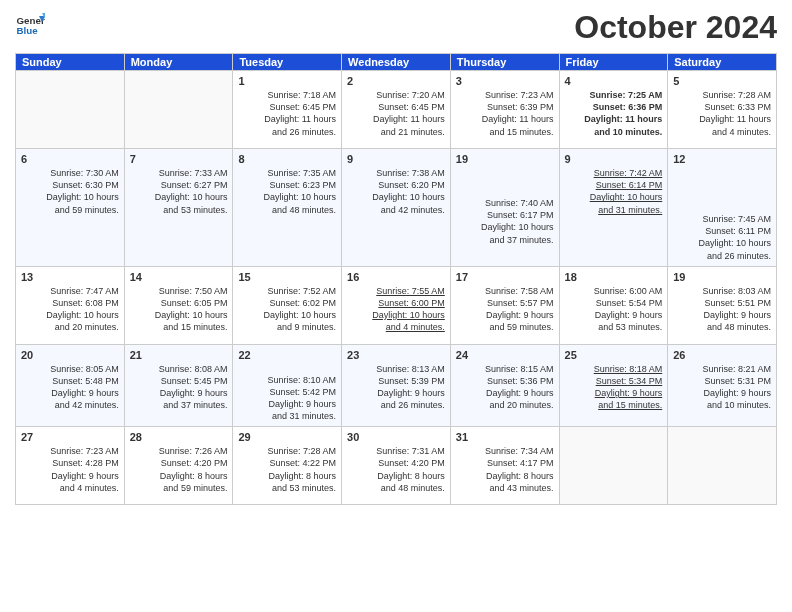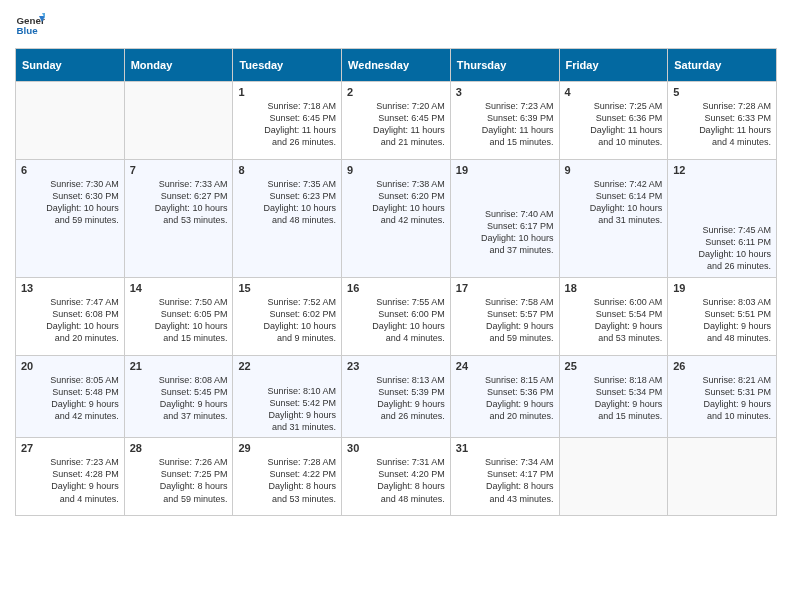--- a/index.html
+++ b/index.html
@@ -42,26 +42,26 @@
     .location {
       font-size: 13px;
       color: #555;
     }
     table {
       width: 100%;
       border-collapse: collapse;
       table-layout: fixed;
     }
     th {
-      background-color: #0369a1;
+      background-color: #1d4ed8;
       color: white;
       font-size: 11px;
       font-weight: bold;
       text-align: left;
-      padding: 10px 6px;
+      padding: 2px 6px;
       border: 1px solid #ccc;
     }
     td {
       vertical-align: top;
       padding: 4px 5px;
       border: 1px solid #ccc;
       font-size: 9px;
       color: #333;
       height: 78px;
       background: #fff;
@@ -91,20 +91,21 @@
   <div class="header">
     <div class="logo">
       <svg class="logo-icon" viewBox="0 0 40 40">
         <text x="2" y="18" font-size="13" font-weight="bold" fill="#333" font-family="Arial">General</text>
         <text x="2" y="32" font-size="13" font-weight="bold" fill="#1a6bb5" font-family="Arial">Blue</text>
         <polygon points="32,8 40,8 36,16" fill="#2a7acc"></polygon>
         <polygon points="36,4 44,4 40,12" fill="#5aaae0"></polygon>
       </svg>
     </div>
     <div class="title-block">
+      <div class="month-title">October 2024</div>
     </div>
   </div>
 
   <table>
     <thead>
       <tr>
         <th>Sunday</th>
         <th>Monday</th>
         <th>Tuesday</th>
         <th>Wednesday</th>
@@ -133,21 +134,21 @@
           </td>
           <td>
             <span class="day-number">3</span>
             <div class="day-info" style="white-space: pre-line;">Sunrise: 7:23 AM
 Sunset: 6:39 PM
 Daylight: 11 hours
 and 15 minutes.</div>
           </td>
           <td>
             <span class="day-number">4</span>
-            <div class="day-info" style="white-space: pre-line;">Sunrise: 7:25 AM
+            <div class="day-info" style="white-space: pre-line; font-weight: bold;">Sunrise: 7:25 AM
 Sunset: 6:36 PM
 Daylight: 11 hours
 and 10 minutes.</div>
           </td>
           <td>
             <span class="day-number">5</span>
             <div class="day-info" style="white-space: pre-line;">Sunrise: 7:28 AM
 Sunset: 6:33 PM
 Daylight: 11 hours
 and 4 minutes.</div>
@@ -184,21 +185,21 @@
           </td>
           <td>
             <span class="day-number">19</span>
             <div class="day-info" style="white-space: pre-line; margin-top: 32px;">Sunrise: 7:40 AM
 Sunset: 6:17 PM
 Daylight: 10 hours
 and 37 minutes.</div>
           </td>
           <td>
             <span class="day-number">9</span>
-            <div class="day-info" style="white-space: pre-line;">Sunrise: 7:42 AM
+            <div class="day-info" style="white-space: pre-line; text-decoration: underline;">Sunrise: 7:42 AM
 Sunset: 6:14 PM
 Daylight: 10 hours
 and 31 minutes.</div>
           </td>
           <td>
             <span class="day-number">12</span>
             <div class="day-info" style="white-space: pre-line; margin-top: 48px;">Sunrise: 7:45 AM
 Sunset: 6:11 PM
 Daylight: 10 hours
 and 26 minutes.</div>
@@ -221,21 +222,21 @@
           </td>
           <td>
             <span class="day-number">15</span>
             <div class="day-info" style="white-space: pre-line;">Sunrise: 7:52 AM
 Sunset: 6:02 PM
 Daylight: 10 hours
 and 9 minutes.</div>
           </td>
           <td>
             <span class="day-number">16</span>
-            <div class="day-info" style="white-space: pre-line;">Sunrise: 7:55 AM
+            <div class="day-info" style="white-space: pre-line; text-decoration: underline;">Sunrise: 7:55 AM
 Sunset: 6:00 PM
 Daylight: 10 hours
 and 4 minutes.</div>
           </td>
           <td>
             <span class="day-number">17</span>
             <div class="day-info" style="white-space: pre-line;">Sunrise: 7:58 AM
 Sunset: 5:57 PM
 Daylight: 9 hours
 and 59 minutes.</div>
@@ -286,21 +287,21 @@
           </td>
           <td>
             <span class="day-number">24</span>
             <div class="day-info" style="white-space: pre-line;">Sunrise: 8:15 AM
 Sunset: 5:36 PM
 Daylight: 9 hours
 and 20 minutes.</div>
           </td>
           <td>
             <span class="day-number">25</span>
-            <div class="day-info" style="white-space: pre-line;">Sunrise: 8:18 AM
+            <div class="day-info" style="white-space: pre-line; text-decoration: underline;">Sunrise: 8:18 AM
 Sunset: 5:34 PM
 Daylight: 9 hours
 and 15 minutes.</div>
           </td>
           <td>
             <span class="day-number">26</span>
             <div class="day-info" style="white-space: pre-line;">Sunrise: 8:21 AM
 Sunset: 5:31 PM
 Daylight: 9 hours
 and 10 minutes.</div>
@@ -310,21 +311,21 @@
           <td>
             <span class="day-number">27</span>
             <div class="day-info" style="white-space: pre-line;">Sunrise: 7:23 AM
 Sunset: 4:28 PM
 Daylight: 9 hours
 and 4 minutes.</div>
           </td>
           <td>
             <span class="day-number">28</span>
             <div class="day-info" style="white-space: pre-line;">Sunrise: 7:26 AM
-Sunset: 7:25 PM
+Sunset: 4:20 PM
 Daylight: 8 hours
 and 59 minutes.</div>
           </td>
           <td>
             <span class="day-number">29</span>
             <div class="day-info" style="white-space: pre-line;">Sunrise: 7:28 AM
 Sunset: 4:22 PM
 Daylight: 8 hours
 and 53 minutes.</div>
           </td>

